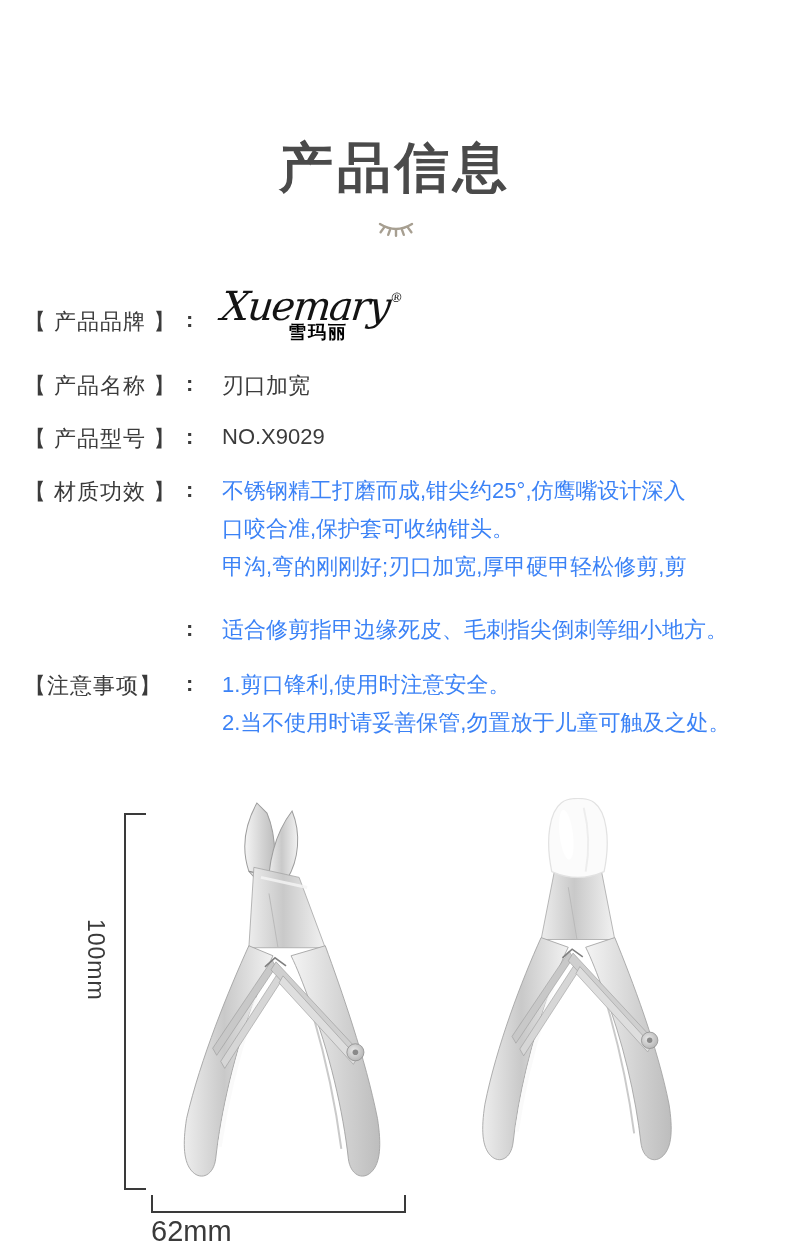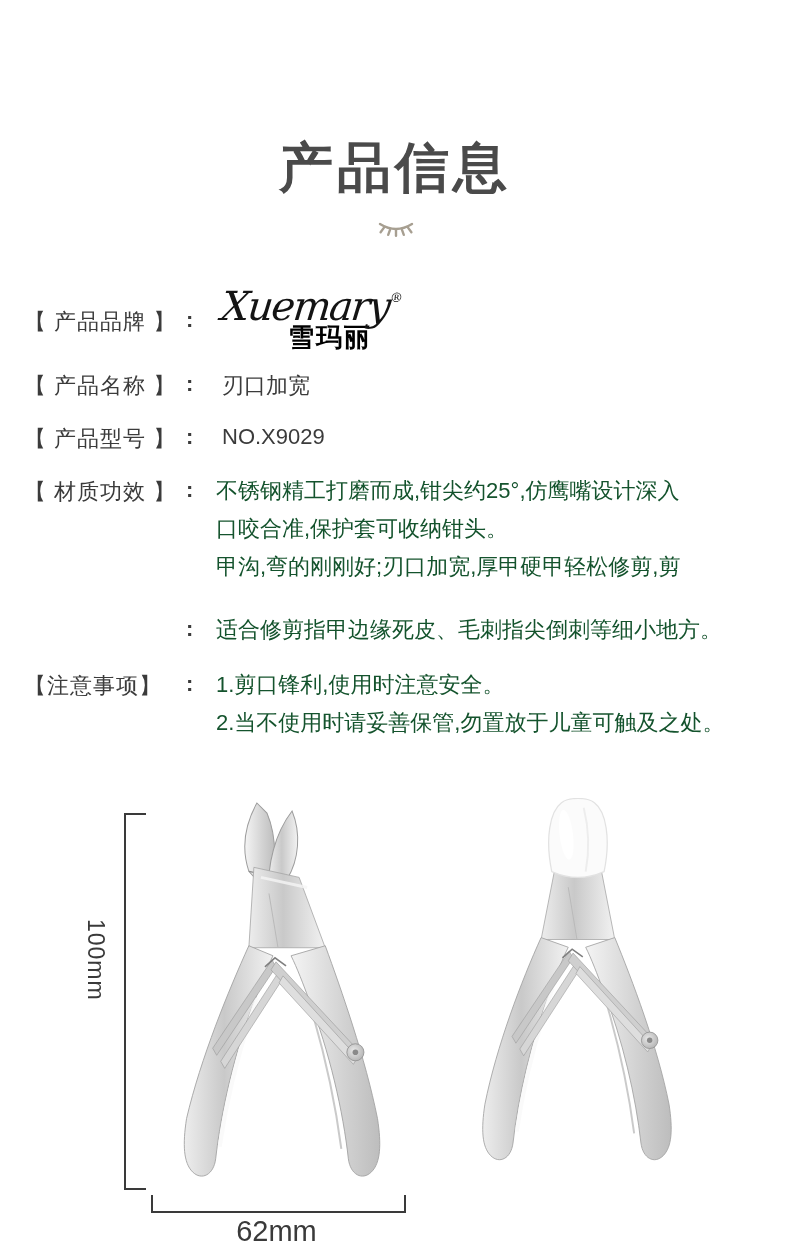--- a/index.html
+++ b/index.html
@@ -13,49 +13,49 @@
     font-size:54px;font-weight:700;color:#4a4a4a;letter-spacing:4px;
   }
   .lash-wrap{position:absolute;top:203px;left:376px;width:40px;height:22px;}
   
   .info-label{
     position:absolute;left:24px;width:150px;font-size:22px;color:#3b3b3b;
     letter-spacing:1px;white-space:nowrap;
   }
   .info-colon{position:absolute;left:186px;font-size:22px;color:#3b3b3b;font-weight:700;}
   .info-value{position:absolute;left:222px;font-size:22px;color:#3b3b3b;white-space:nowrap;}
-  .info-lines{position:absolute;left:216px;font-size:22px;color:#14532d;line-height:38px;white-space:nowrap;}
+  .info-lines{position:absolute;left:222px;font-size:22px;color:#3b82f6;line-height:38px;white-space:nowrap;}
   
   .brand-logo{position:absolute;left:222px;top:262px;width:175px;height:70px;}
   .logo-script{
     font-family:"DejaVu Serif","Liberation Serif",serif;font-style:italic;
     font-size:40px;color:#141414;letter-spacing:-2px;line-height:40px;display:inline-block;
     transform:skewX(-6deg);
   }
   .logo-reg{font-size:13px;vertical-align:18px;font-style:normal;color:#141414;letter-spacing:0;}
   .logo-cn{
-    font-size:26px;font-weight:700;color:#000;letter-spacing:2px;
+    font-size:18px;font-weight:700;color:#000;letter-spacing:2px;
     margin-left:66px;margin-top:-6px;font-style:normal;
     font-family:"Liberation Sans","DejaVu Sans",sans-serif;
   }
   
   .dim-v{
     position:absolute;left:124px;top:797px;width:20px;height:373px;
     border-left:2px solid #3a3a3a;border-top:2px solid #3a3a3a;border-bottom:2px solid #3a3a3a;
   }
   .dim-v-label{
     position:absolute;left:82px;top:903px;height:170px;
     writing-mode:vertical-rl;font-size:23px;color:#3a3a3a;letter-spacing:1px;
   }
   .dim-h{
     position:absolute;left:151px;top:1179px;width:251px;height:16px;
     border-bottom:2px solid #3a3a3a;border-left:2px solid #3a3a3a;border-right:2px solid #3a3a3a;
   }
   .dim-h-label{
-    position:absolute;left:151px;top:1199px;width:251px;text-align:center;
+    position:absolute;left:151px;top:1199px;width:251px;text-align:left;
     font-size:29px;color:#3a3a3a;
   }
   .nipper-left{position:absolute;left:152px;top:785px;width:250px;height:392px;}
   .nipper-right{position:absolute;left:452px;top:782px;width:248px;height:378px;}
 </style>
 </head>
 <body>
 
 <div class="page">
 

